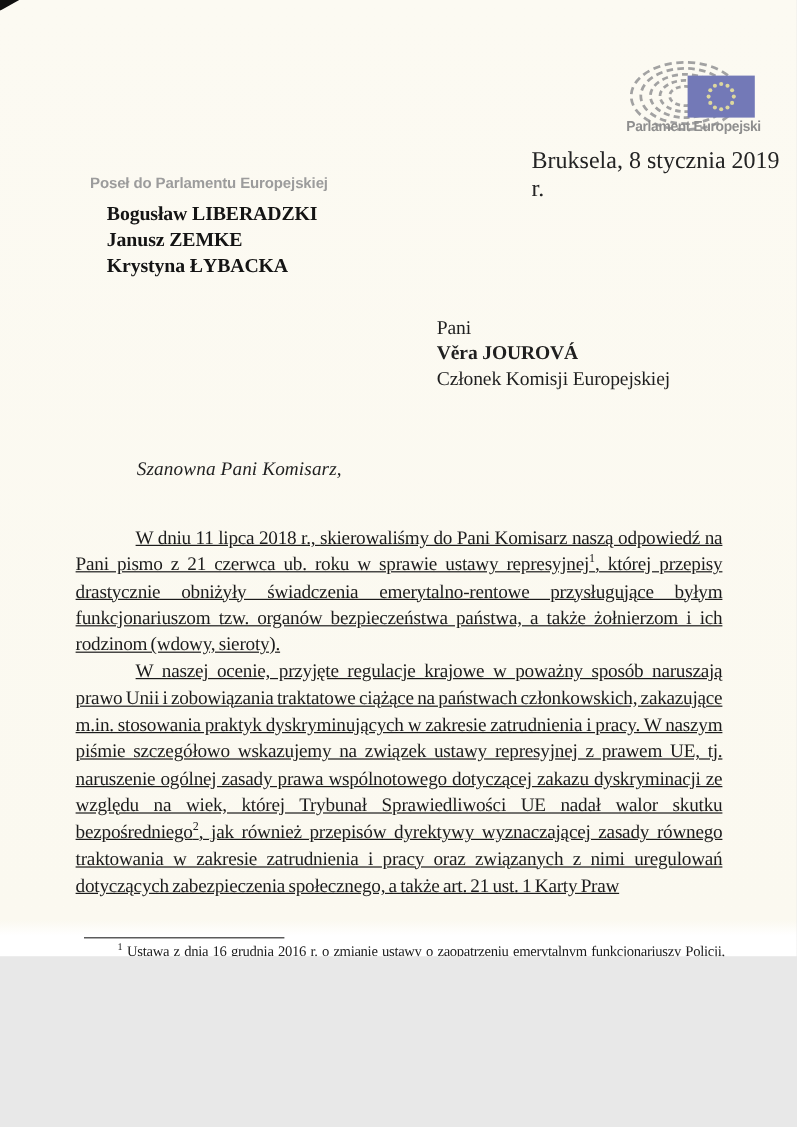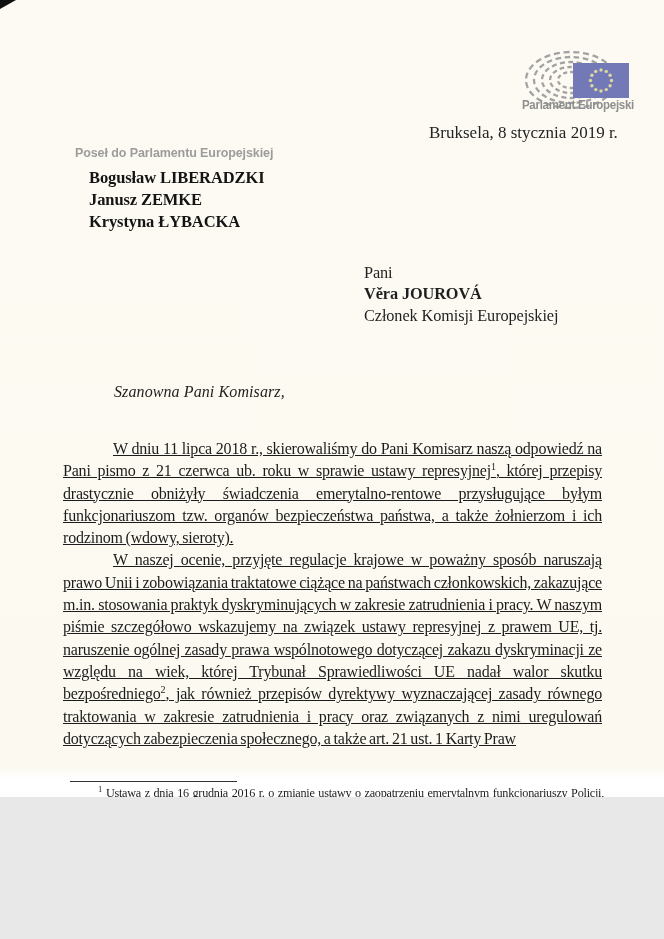--- a/index.html
+++ b/index.html
@@ -20,22 +20,22 @@
   .logo-svg{position:absolute;left:516px;top:46px;width:126px;height:64px;}
   .logo-caption{
     position:absolute;left:506px;top:98px;width:144px;
     text-align:center;
     font-family:"Liberation Sans","DejaVu Sans",sans-serif;
     font-size:12px;font-weight:bold;letter-spacing:-0.3px;
     color:#8e8e8e;
     transform:scaleX(0.96);
   }
   .date-line{
-    position:absolute;left:429px;top:123px;
-    font-size:17px;color:#242424;
+    position:absolute;left:443px;top:123px;
+    font-size:20px;color:#242424;
   }
   .sender-role{
     position:absolute;left:75px;top:146px;
     font-family:"Liberation Sans","DejaVu Sans",sans-serif;
     font-size:12.5px;font-weight:600;letter-spacing:-0.1px;
     color:#9c9c9c;
   }
   .sender-names{
     position:absolute;left:89px;top:167px;
     font-size:16.5px;font-weight:bold;line-height:21.8px;

